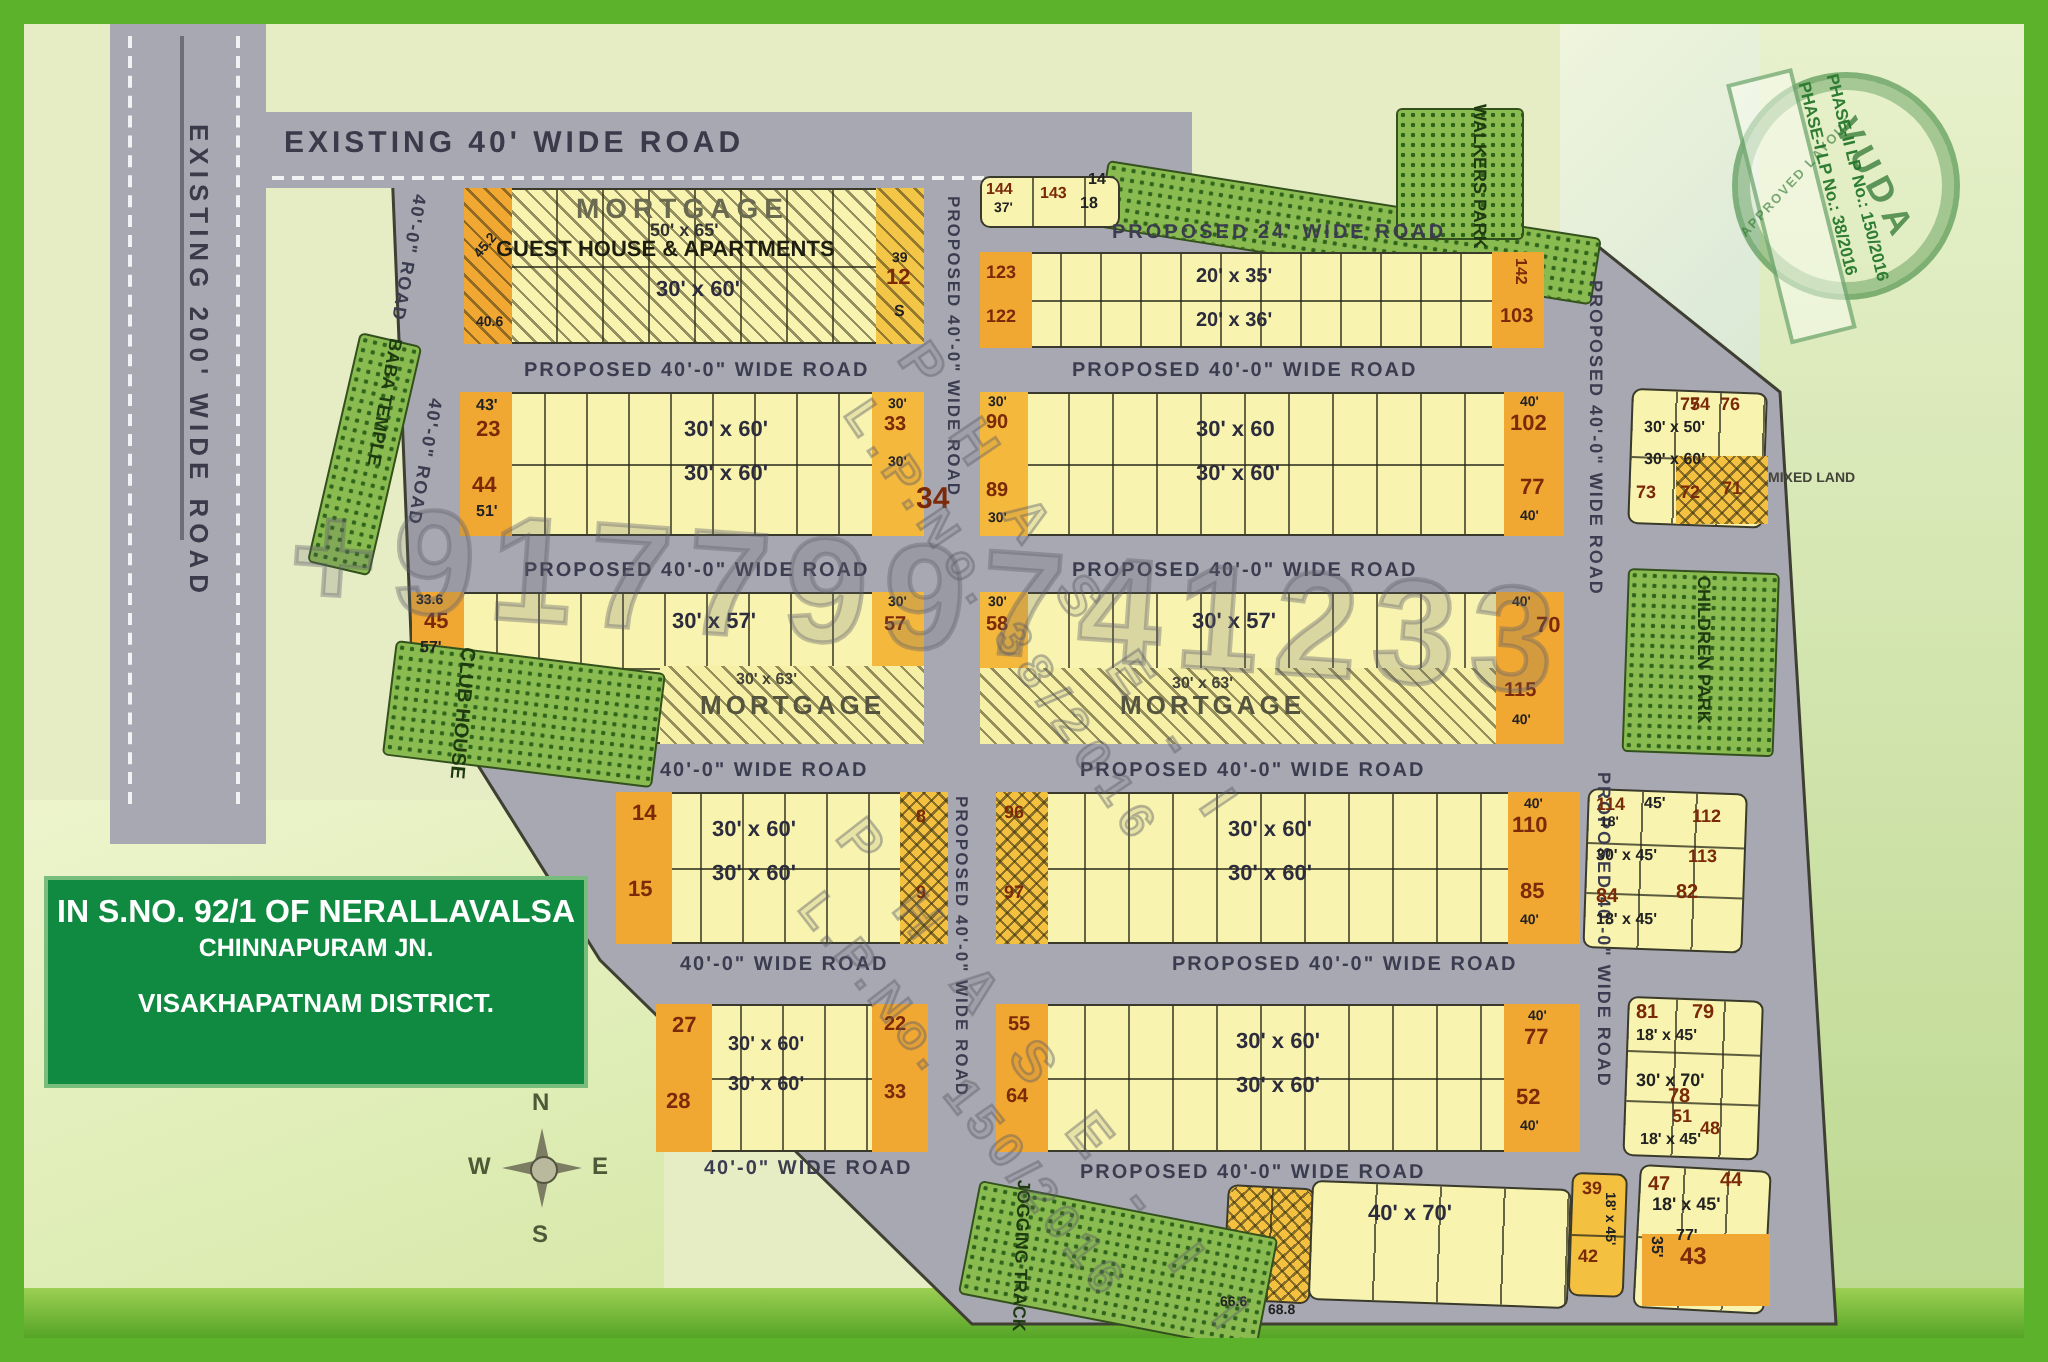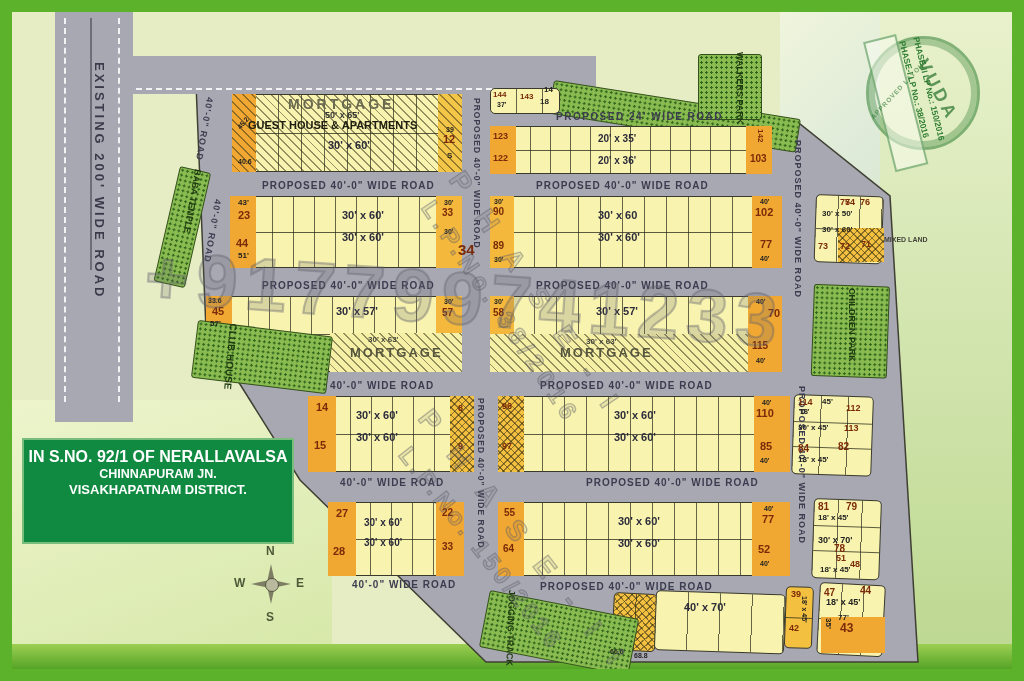--- a/index.html
+++ b/index.html
@@ -35,21 +35,21 @@
   .ribbon{border:2px solid rgba(46,125,50,.5);background:rgba(252,253,244,.5);}
   .stampcircle{border:3px solid rgba(46,125,50,.55);border-radius:50%;
     box-shadow:inset 0 0 0 5px rgba(46,125,50,0.0), inset 0 0 0 6px rgba(46,125,50,.35);}
   #infobox{position:absolute;left:22px;top:438px;width:272px;height:106px;background:#0f8a40;
     border:2px solid #79bd7d;box-sizing:border-box;text-align:center;color:#fff;z-index:30;
     padding-top:6px;}
   #infobox .t1{font-size:12.5px;font-weight:700;}
   #infobox .t2{font-size:16px;font-weight:700;margin-top:2px;}
   #infobox .t3{font-size:11.5px;font-weight:700;margin-top:2px;}
   #infobox .t4{font-size:12.5px;font-weight:700;margin-top:1px;}
-  #infobox .t5{font-size:13px;font-weight:700;margin-top:1px;}
+  #infobox .t5{font-size:13px;font-weight:700;margin-top:13px;}
   #compass{position:absolute;left:238px;top:544px;width:70px;height:84px;z-index:30;}
   #compass .letter{position:absolute;font-weight:700;font-size:12px;color:#4c5a38;}
   #compass .star{position:absolute;left:13px;top:20px;width:40px;height:40px;background:#7d7d64;
     clip-path:polygon(50% 0,59% 41%,100% 50%,59% 59%,50% 100%,41% 59%,0 50%,41% 41%);}
   #compass .starhub{position:absolute;left:27px;top:34px;width:12px;height:12px;border-radius:50%;
     background:#b9b99e;border:1px solid #55553f;}
 </style>
 </head>
 <body>
 
@@ -117,20 +117,21 @@
       <div class="ar" style="left: 498px; top: 502px; width: 26px; height: 74px; background-color: rgb(240, 168, 50);"></div>
       <div class="ar" style="left: 752px; top: 502px; width: 38px; height: 74px; background-color: rgb(240, 168, 50);"></div>
       <div class="blk rows3" style="left: 814px; top: 498px; width: 68px; height: 80px; transform: rotate(2deg); background-image: repeating-linear-gradient(90deg, transparent 0px, transparent 23px, rgba(40, 40, 25, 0.7) 23px, rgba(40, 40, 25, 0.7) 24px);"></div>
       <div class="blk cross" style="left: 614px; top: 592px; width: 44px; height: 58px; background-color: rgb(244, 192, 64); transform: rotate(3deg); background-image: repeating-linear-gradient(90deg, transparent 0px, transparent 21px, rgba(40, 40, 25, 0.7) 21px, rgba(40, 40, 25, 0.7) 22px);"></div>
       <div class="blk" style="left: 656px; top: 590px; width: 130px; height: 60px; transform: rotate(2deg); background-image: repeating-linear-gradient(90deg, transparent 0px, transparent 31px, rgba(40, 40, 25, 0.7) 31px, rgba(40, 40, 25, 0.7) 32px);"></div>
       <div class="blk rows2" style="left: 786px; top: 586px; width: 28px; height: 62px; background-color: rgb(244, 192, 64); transform: rotate(2deg);"></div>
       <div class="blk rows2" style="left: 820px; top: 582px; width: 66px; height: 72px; transform: rotate(3deg); background-image: repeating-linear-gradient(90deg, transparent 0px, transparent 21px, rgba(40, 40, 25, 0.7) 21px, rgba(40, 40, 25, 0.7) 22px);"></div>
       <div class="ar" style="left: 821px; top: 617px; width: 64px; height: 36px; background-color: rgb(240, 168, 50);"></div>
       <div class="ar dots bd" style="left: 198px; top: 320px; width: 136px; height: 58px; transform: rotate(7deg);"></div>
       <div class="ar dots bd" style="left: 490px; top: 590px; width: 152px; height: 58px; transform: rotate(11deg);"></div>
+      <div class="lbl" style="left: 142px; top: 64px; font-size: 15px; color: rgb(58, 58, 74); letter-spacing: 2px;">EXISTING 40' WIDE ROAD</div>
       <div class="lbl" style="left: 106px; top: 62px; transform: rotate(90deg); font-size: 13px; color: rgb(58, 58, 74); letter-spacing: 3px;">EXISTING 200' WIDE ROAD</div>
       <div class="lbl" style="left: 556px; top: 112px; font-size: 10px; color: rgb(60, 60, 80); letter-spacing: 1.5px;">PROPOSED 24' WIDE ROAD</div>
       <div class="lbl" style="left: 262px; top: 181px; font-size: 10px; color: rgb(60, 60, 80); letter-spacing: 1px;">PROPOSED 40'-0" WIDE ROAD</div>
       <div class="lbl" style="left: 536px; top: 181px; font-size: 10px; color: rgb(60, 60, 80); letter-spacing: 1px;">PROPOSED 40'-0" WIDE ROAD</div>
       <div class="lbl" style="left: 262px; top: 281px; font-size: 10px; color: rgb(60, 60, 80); letter-spacing: 1px;">PROPOSED 40'-0" WIDE ROAD</div>
       <div class="lbl" style="left: 536px; top: 281px; font-size: 10px; color: rgb(60, 60, 80); letter-spacing: 1px;">PROPOSED 40'-0" WIDE ROAD</div>
       <div class="lbl" style="left: 330px; top: 381px; font-size: 10px; color: rgb(60, 60, 80); letter-spacing: 1px;">40'-0" WIDE ROAD</div>
       <div class="lbl" style="left: 540px; top: 381px; font-size: 10px; color: rgb(60, 60, 80); letter-spacing: 1px;">PROPOSED 40'-0" WIDE ROAD</div>
       <div class="lbl" style="left: 340px; top: 478px; font-size: 10px; color: rgb(60, 60, 80); letter-spacing: 1px;">40'-0" WIDE ROAD</div>
       <div class="lbl" style="left: 586px; top: 478px; font-size: 10px; color: rgb(60, 60, 80); letter-spacing: 1px;">PROPOSED 40'-0" WIDE ROAD</div>

